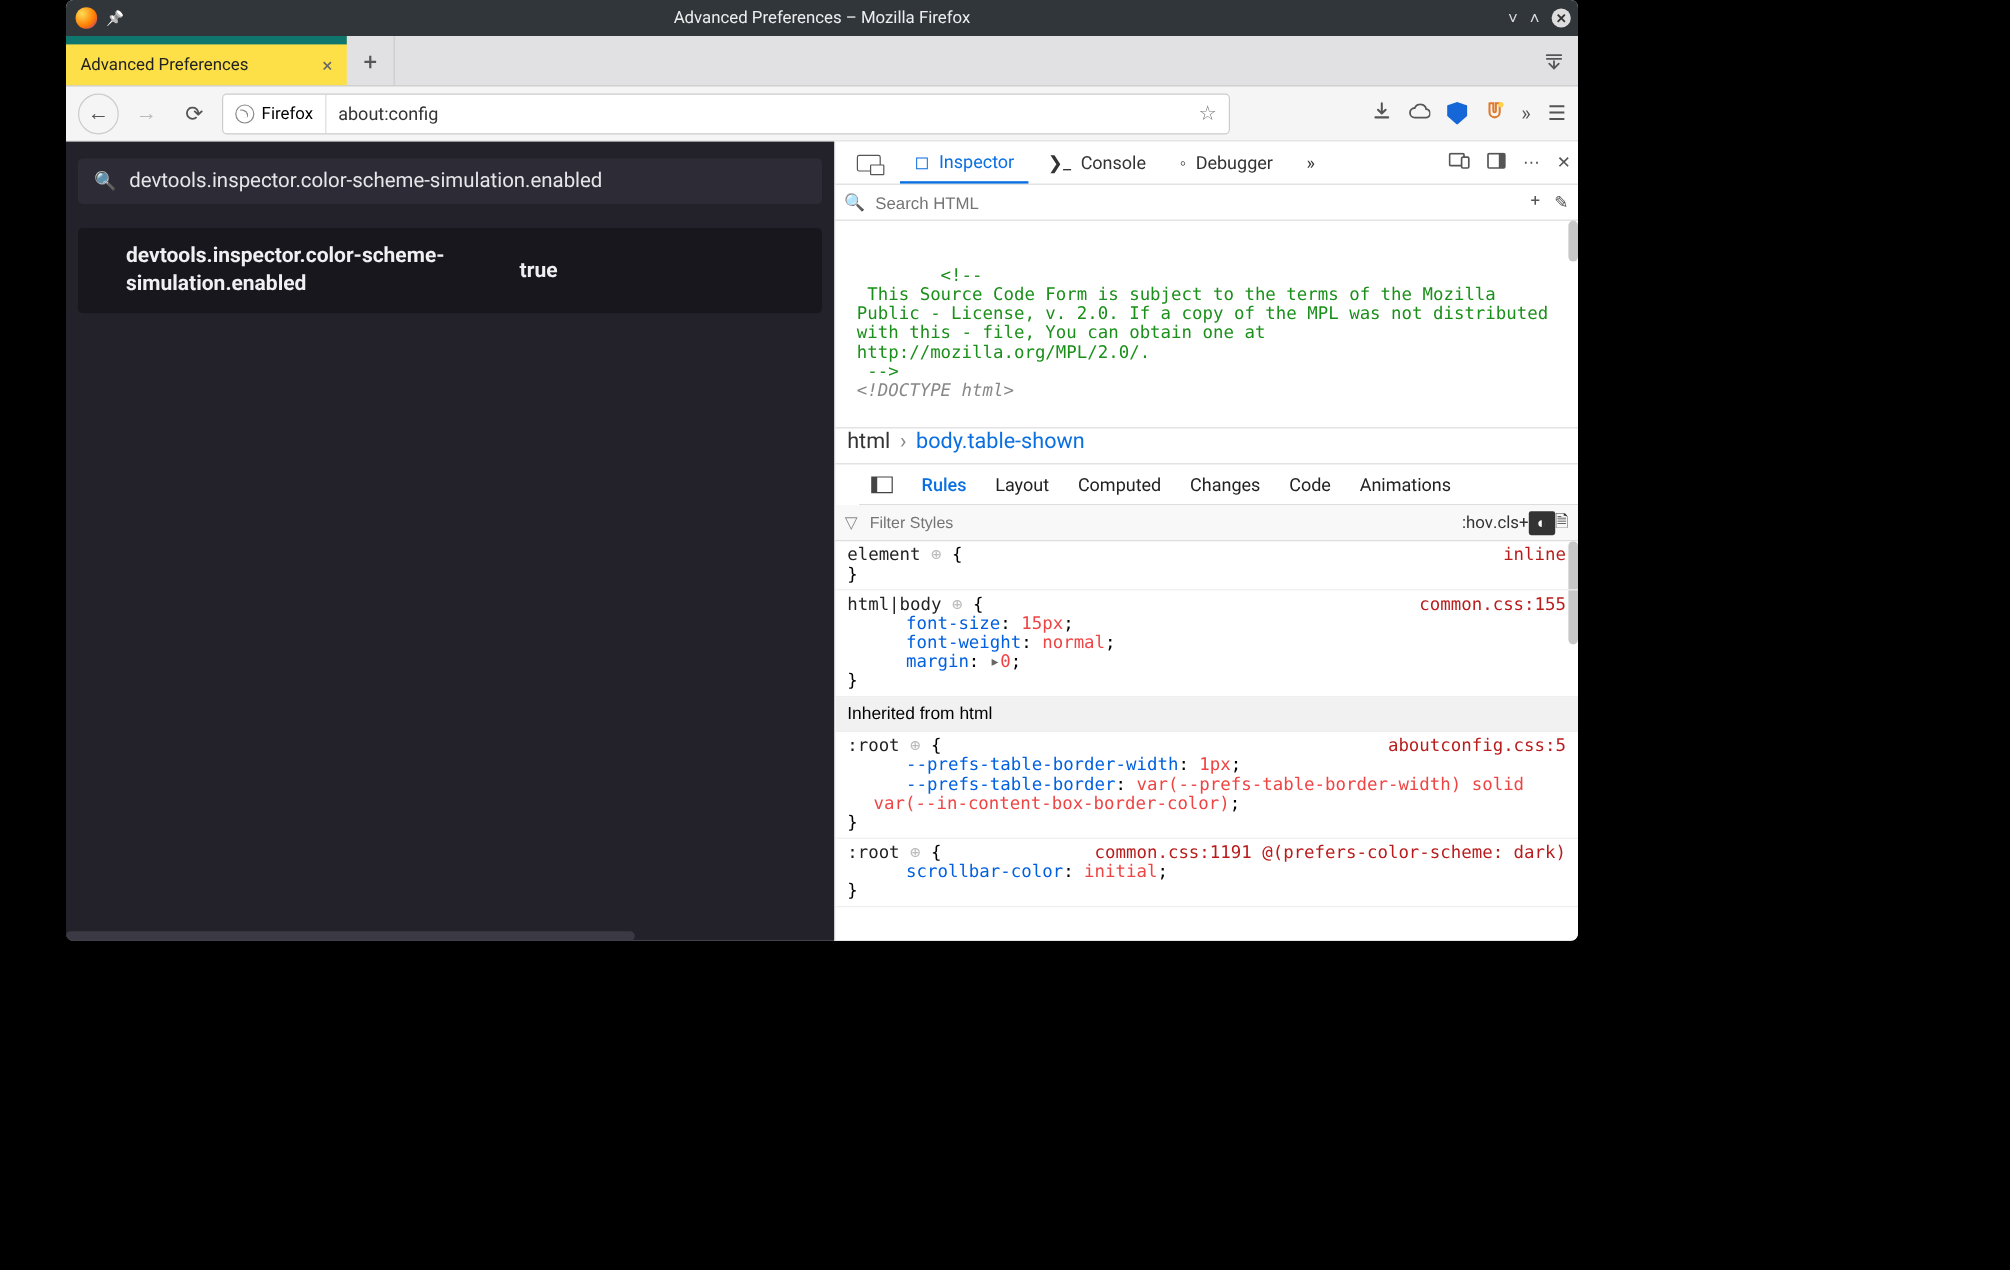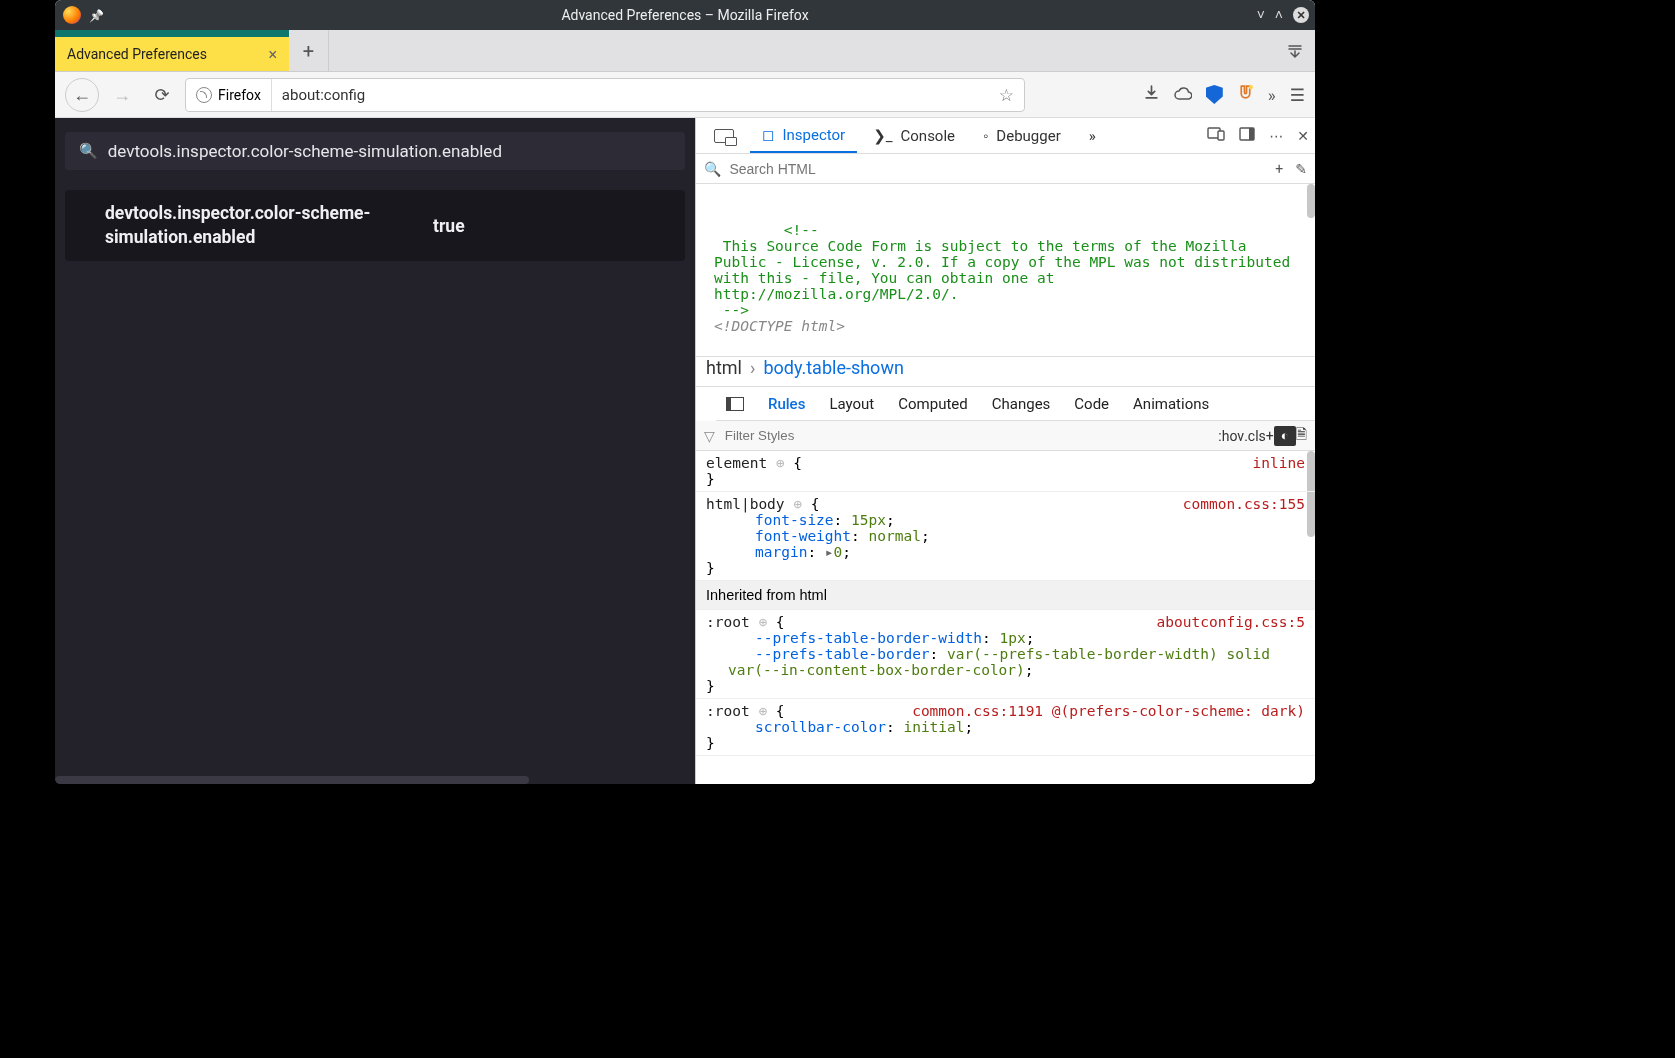--- a/index.html
+++ b/index.html
@@ -236,21 +236,21 @@
     overflow: auto;
     position: relative;
   }
   .rules .vscroll { position:absolute; right:0; top:0; width:8px; height:86px; background:#c7c7c7; border-radius:4px;}
   .rule-blk { padding: 4px 10px; border-bottom: 1px solid #eee; position: relative; }
   .rule-blk .src { position: absolute; right: 10px; top: 4px; color: #b91c1c; }
   .rule-blk.inh { background: #f1f1f1; font-family: -apple-system, sans-serif; font-size: 14.5px; padding: 6px 10px; }
   .sel-txt { color: #222; }
   .brace-ico { color: #bbb; }
   .prop { color: #0060df; margin-left: 27px; }
-  .val-red { color: #4d7c0f; }
+  .val-red { color: #ef4444; }
   .val-gray { color: #666; }
   .decl { padding-left: 22px; }
 </style>
 </head>
 <body>
 
 <div class="window">
 
   <div class="titlebar">
     <div class="left">

